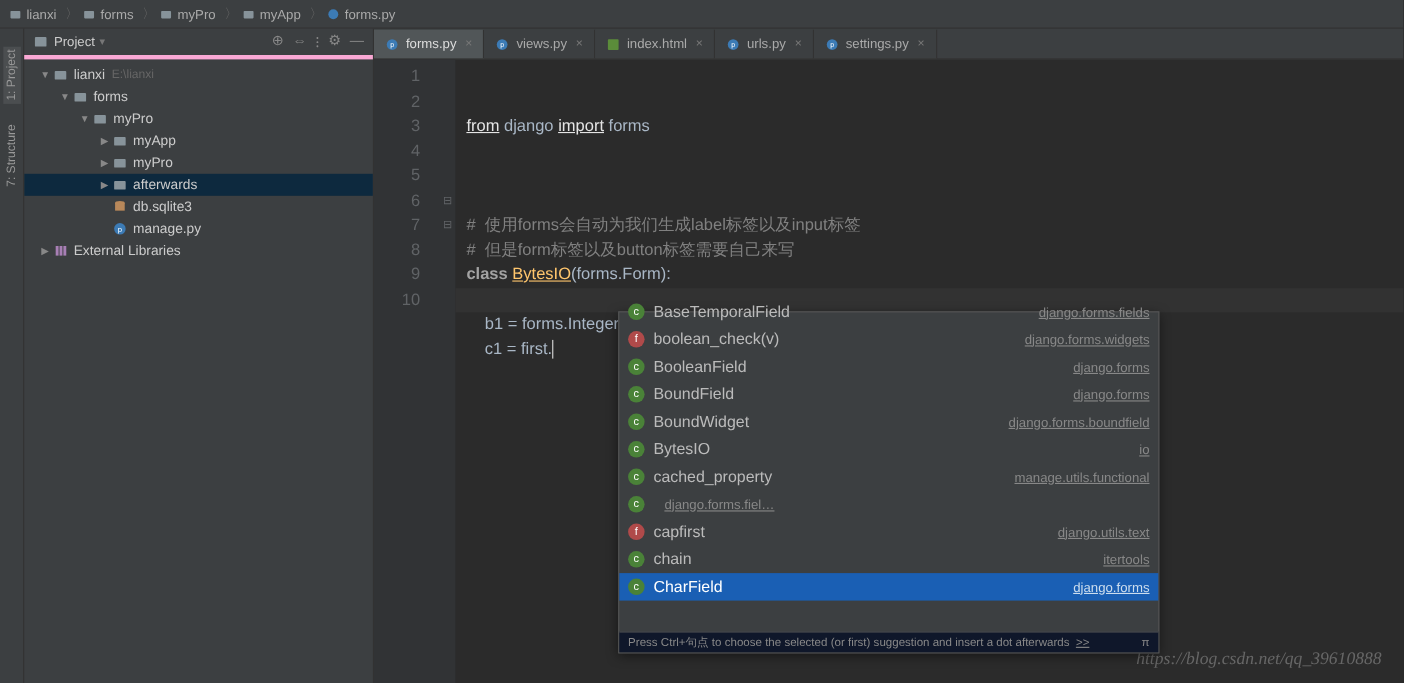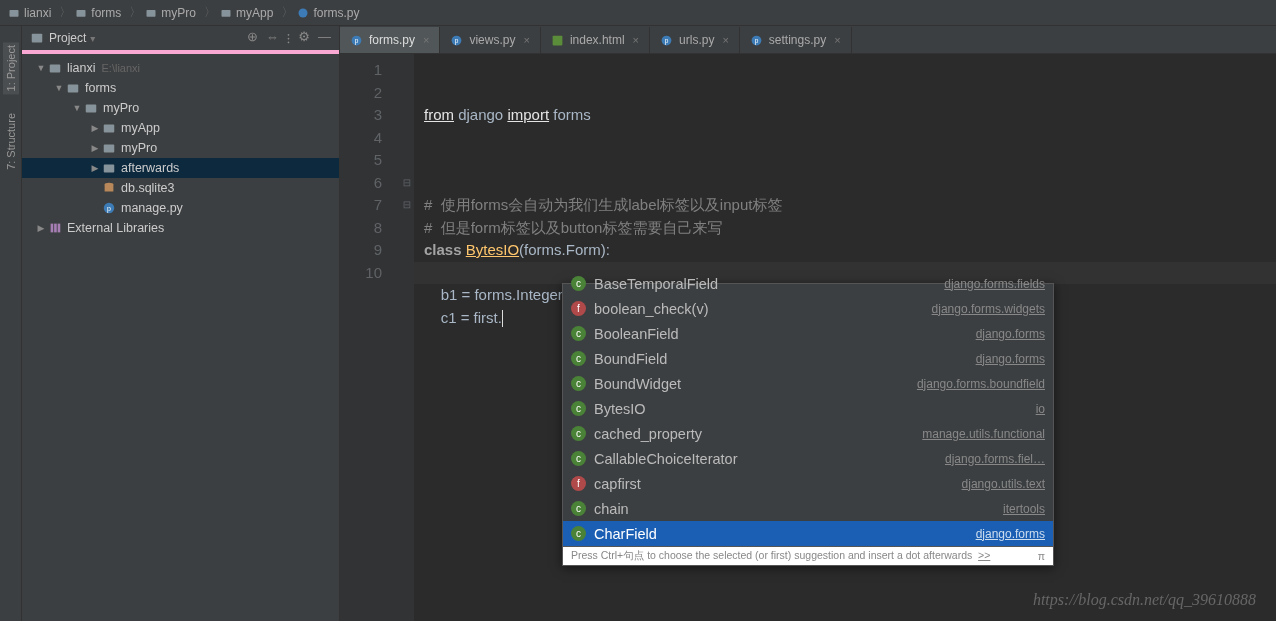--- a/index.html
+++ b/index.html
@@ -53,21 +53,21 @@
 
 .completion { position:absolute; left:562px; top:283px; width:492px; background:#3c3f41; border:1px solid #555; box-shadow:0 2px 10px #0008; font-family:"Consolas",monospace; font-size:14.5px; z-index:10; }
 .comp-item { display:flex; align-items:center; height:25px; padding:0 8px; color:#bbb; cursor:pointer; }
 .comp-item.selected { background:#1a5fb4; color:#fff; }
 .comp-badge { width:15px; height:15px; border-radius:8px; margin-right:8px; display:flex; align-items:center; justify-content:center; font-size:10px; color:#fff; flex-shrink:0; }
 .badge-c { background:#4a8238; }
 .badge-f2 { background:#b04a4a; }
 .comp-name { flex:1; white-space:nowrap; overflow:hidden; text-overflow:ellipsis; }
 .comp-src { color:#888; margin-left:10px; font-size:12px;text-decoration:underline; }
 .comp-item.selected .comp-src { color:#cde; }
-.comp-hint { height:19px; background:#ffffff; border-top:1px solid #555; font-size:10.5px; color:#888; display:flex; align-items:center; padding:0 8px; justify-content:space-between; font-family:Arial; }
+.comp-hint { height:19px; background:#0f172a; border-top:1px solid #555; font-size:10.5px; color:#888; display:flex; align-items:center; padding:0 8px; justify-content:space-between; font-family:Arial;margin-top:28px; }
 .comp-hint .link { text-decoration:underline; cursor:pointer; }
 .comp-pi { color:#888; }
 
 .watermark { position:absolute; right:20px; bottom:12px; color:#666; font-size:16px; font-family:"Times New Roman",serif; font-style:italic; }
 
 .folder-svg { fill:#87939a; }
 </style>
 </head>
 <body>
 
@@ -328,21 +328,20 @@
         <span class="comp-name">BytesIO</span>
         <span class="comp-src">io</span>
       </div>
       <div class="comp-item">
         <span class="comp-badge badge-c">c</span>
         <span class="comp-name">cached_property</span>
         <span class="comp-src">manage.utils.functional</span>
       </div>
       <div class="comp-item">
         <span class="comp-badge badge-c">c</span>
-        <span class="comp-name">CallableChoiceIterator</span>
         <span class="comp-src">django.forms.fiel…</span>
       </div>
       <div class="comp-item">
         <span class="comp-badge badge-f2">f</span>
         <span class="comp-name">capfirst</span>
         <span class="comp-src">django.utils.text</span>
       </div>
       <div class="comp-item">
         <span class="comp-badge badge-c">c</span>
         <span class="comp-name">chain</span>

